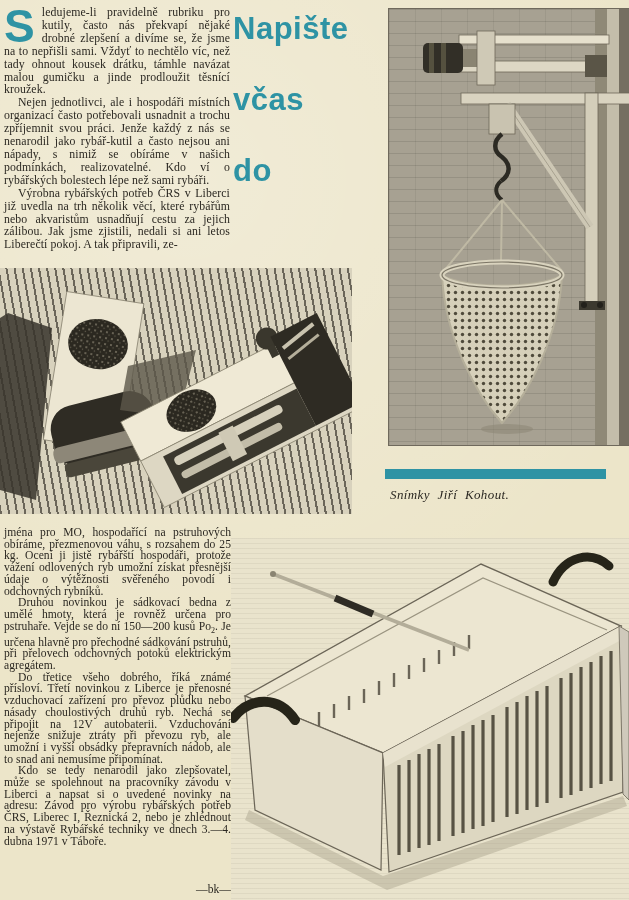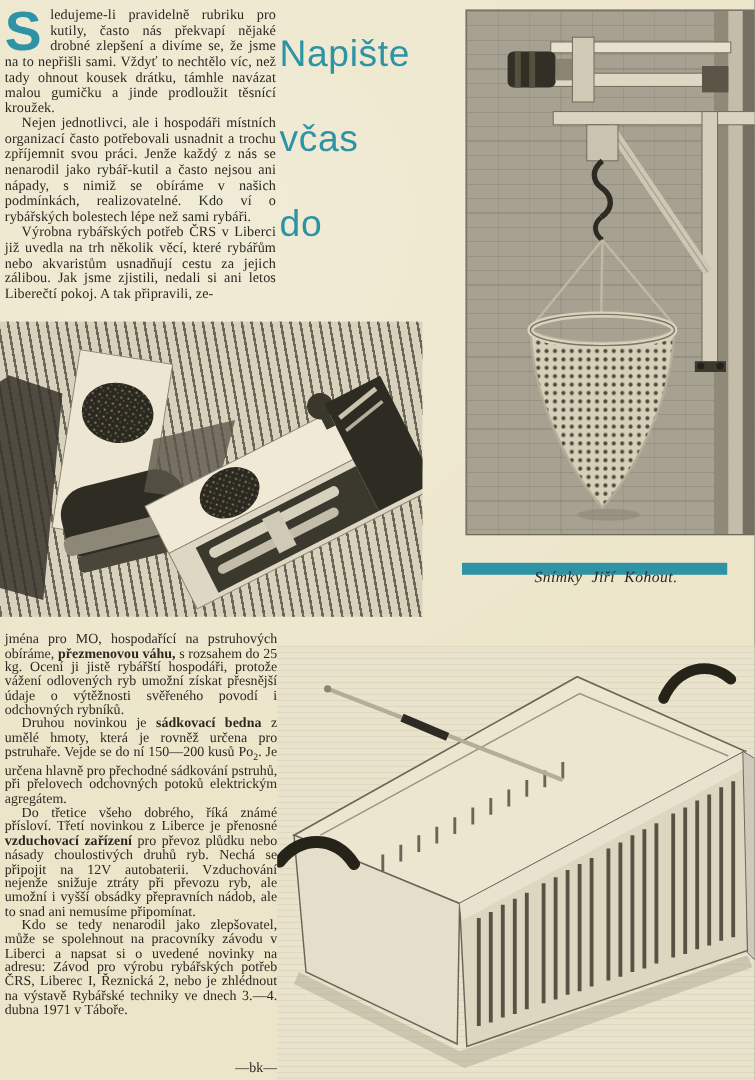--- a/index.html
+++ b/index.html
@@ -17,35 +17,35 @@
     color:var(--ink);
   }
   
   .col{position:absolute;}
   .col .para{margin:0;text-align:justify;}
   .col1{left:4px;top:6px;width:226px;}
   .col1 .para{font-size:11.8px;line-height:12.9px;letter-spacing:.1px;}
   .col2{left:4px;top:527px;width:227px;}
   .col2 .para{font-size:11.6px;line-height:11.7px;letter-spacing:.05px;}
   .para.indent{text-indent:14px;}
-  .para b{font-weight:bold;}
+  .para b{font-weight:normal;}
   .para sub{font-size:70%;}
   .dropcap{
     float:left;
     font-family:"Liberation Sans","DejaVu Sans",sans-serif;
     font-weight:bold;color:var(--accent);
     font-size:46px;line-height:36px;
     padding:2px 7px 0 0;
   }
   .sig{float:right;margin-top:48px;}
   
   .title{
-    position:absolute;left:233px;top:20px;width:150px;
+    position:absolute;left:233px;top:4px;width:150px;
     font-family:"Liberation Sans","DejaVu Sans",sans-serif;
-    font-weight:normal;color:var(--accent);
+    font-weight:bold;color:var(--accent);
     font-size:31px;letter-spacing:.5px;
   }
   .title .line{height:71px;line-height:50px;display:block;}
   
   .photo{position:absolute;}
   .photo svg{display:block;width:100%;height:100%;}
   .photo1{
     left:388px;top:8px;width:241px;height:436px;
     background-color:#a7a192;
     background-image:
@@ -58,22 +58,22 @@
     background-color:#d8d2bd;
     background-image:repeating-linear-gradient(80deg, rgba(48,44,36,.65) 0 2px, rgba(0,0,0,0) 2px 8px);
   }
   .photo3{
     left:231px;top:538px;width:398px;height:362px;
     background-color:#e9e3cc;
     background-image:repeating-linear-gradient(180deg, rgba(90,84,70,.08) 0 1px, rgba(0,0,0,0) 1px 5px);
   }
   .tealbar{position:absolute;left:385px;top:469px;width:221px;height:10px;background:var(--accent);}
   .caption{
-    position:absolute;left:390px;top:473px;width:230px;
-    font-style:italic;font-size:13px;letter-spacing:.4px;word-spacing:4px;text-align:center;
+    position:absolute;left:390px;top:487px;width:230px;
+    font-style:italic;font-size:13px;letter-spacing:.4px;word-spacing:4px;
   }
 </style>
 </head>
 <body>
 
 <div class="page">
 
   <div class="col col1">
       <p class="para"><span class="dropcap">S</span><span>ledujeme-li pravidelně rubriku pro kutily, často nás překvapí nějaké drobné zlepšení a divíme se, že jsme na to nepřišli sami. Vždyť to nechtělo víc, než tady ohnout kousek drátku, támhle navázat malou gumičku a jinde prodloužit těsnící kroužek.</span></p>
       <p class="para indent"><span>Nejen jednotlivci, ale i hospodáři místních organizací často potřebovali usnadnit a trochu zpříjemnit svou práci. Jenže každý z nás se nenarodil jako rybář-kutil a často nejsou ani nápady, s nimiž se obíráme v našich podmínkách, realizovatelné. Kdo ví o rybářských bolestech lépe než sami rybáři.</span></p>

